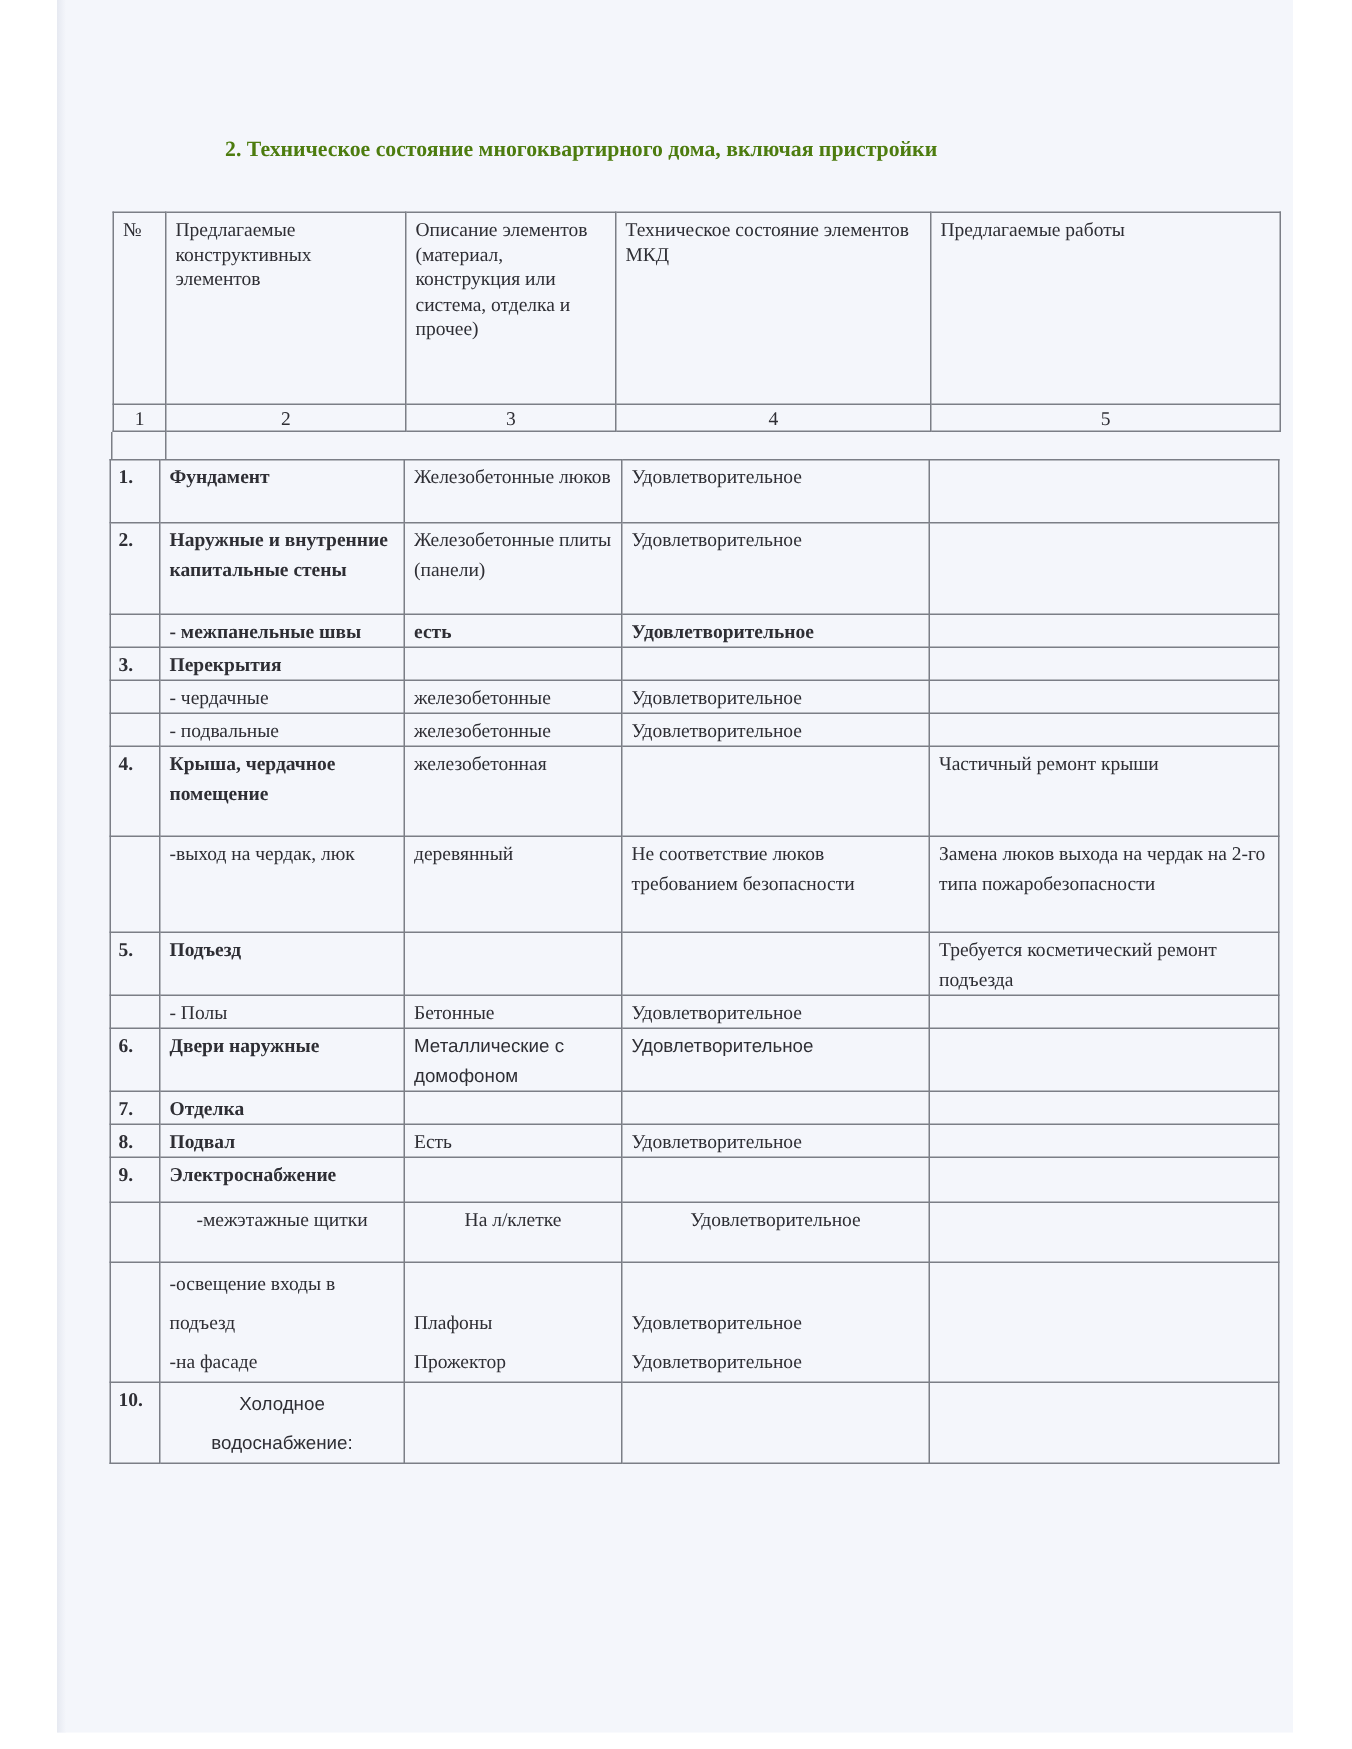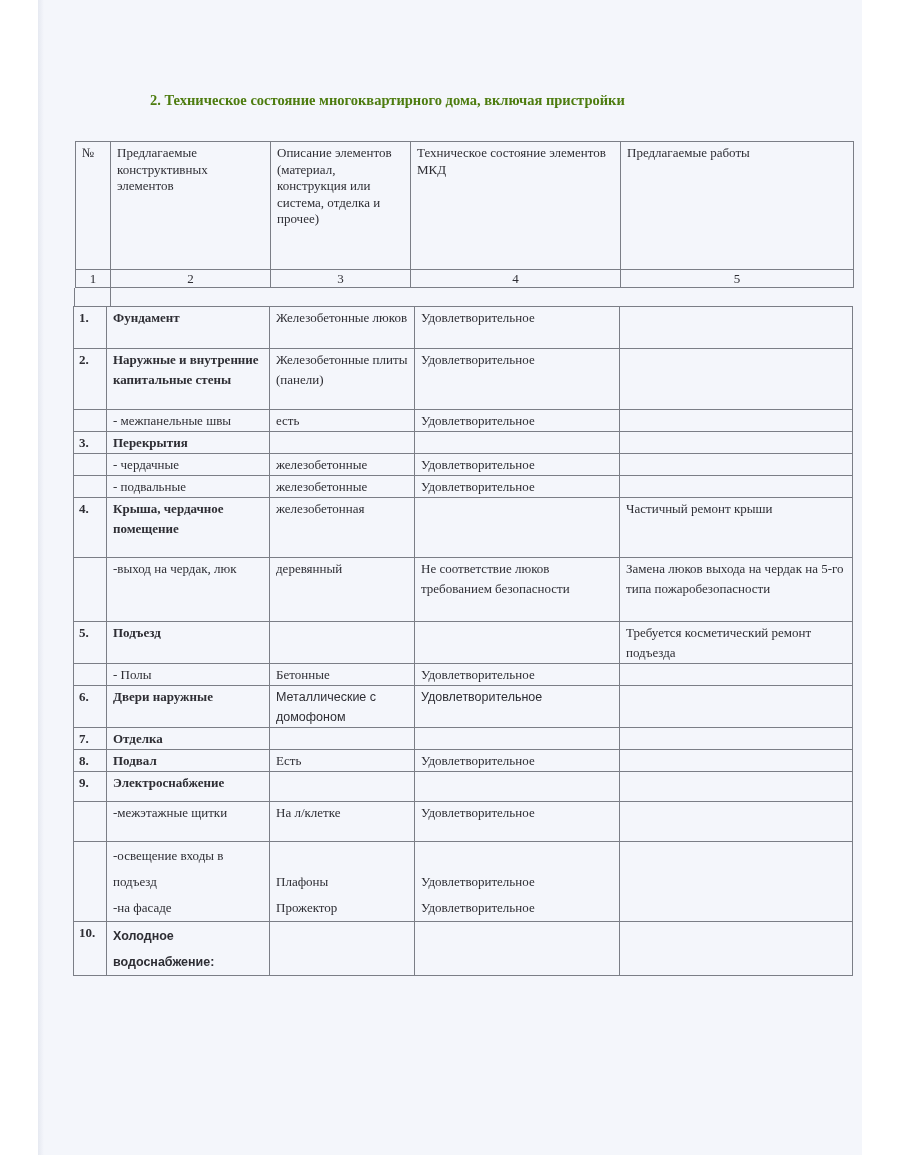--- a/index.html
+++ b/index.html
@@ -23,21 +23,21 @@
 
   .gap { position: absolute; left: 74px; top: 288px; width: 35px; height: 18px;
          border-left: 1px solid #7b7e86; border-right: 1px solid #7b7e86; }
 
   #body-table { left: 73px; top: 306px; width: 779px; }
   .num { font-weight: bold; padding-left: 5px !important; }
   .bold { font-weight: bold; }
   .ml { display: block; }
   .sub { line-height: 26px !important; }
   .sans { font-family: "Liberation Sans", "DejaVu Sans", sans-serif; font-size: 12.5px !important; }
-  .narrowbold { font-family: "Liberation Sans", sans-serif; font-weight: bold; font-size: 12.5px !important; line-height: 26px !important; }
+  .narrowbold { font-family: "Liberation Sans", sans-serif; font-weight: normal; font-size: 12.5px !important; line-height: 26px !important; text-align: center; }
 </style>
 </head>
 <body>
 
 <div class="page"></div>
 <div class="page-shadow"></div>
 
 <div class="title">2. Техническое состояние многоквартирного дома, включая пристройки</div>
 
 <table id="header-table" class="tbl">
@@ -84,21 +84,21 @@
         <td>Удовлетворительное</td>
         <td></td>
       </tr>
       <tr style="height: 61px;">
         <td class="num">2.</td>
         <td class="bold" style="line-height: 20px;">Наружные и внутренние капитальные стены</td>
         <td>Железобетонные плиты (панели)</td>
         <td>Удовлетворительное</td>
         <td></td>
       </tr>
-      <tr style="height: 18px;">
+      <tr style="height: 18px; font-weight: bold;">
         <td class="num"></td>
         <td>- межпанельные швы</td>
         <td>есть</td>
         <td>Удовлетворительное</td>
         <td></td>
       </tr>
       <tr style="height: 20px;">
         <td class="num">3.</td>
         <td class="bold">Перекрытия</td>
         <td></td>
@@ -124,21 +124,21 @@
         <td class="bold">Крыша, чердачное помещение</td>
         <td>железобетонная</td>
         <td></td>
         <td>Частичный ремонт крыши</td>
       </tr>
       <tr style="height: 64px; margin-top: 33px;">
         <td class="num"></td>
         <td>-выход на чердак, люк</td>
         <td>деревянный</td>
         <td>Не соответствие люков требованием безопасности</td>
-        <td style="line-height: 20px;">Замена люков выхода на чердак на 5-го типа пожаробезопасности</td>
+        <td style="line-height: 20px;">Замена люков выхода на чердак на 2-го типа пожаробезопасности</td>
       </tr>
       <tr style="height: 42px;">
         <td class="num">5.</td>
         <td class="bold">Подъезд</td>
         <td></td>
         <td></td>
         <td style="line-height: 20px;">Требуется косметический ремонт подъезда</td>
       </tr>
       <tr style="height: 20px;">
         <td class="num"></td>
@@ -168,21 +168,21 @@
         <td>Удовлетворительное</td>
         <td></td>
       </tr>
       <tr style="height: 30px;">
         <td class="num">9.</td>
         <td class="bold">Электроснабжение</td>
         <td></td>
         <td></td>
         <td></td>
       </tr>
-      <tr style="height: 40px;">
+      <tr style="height: 40px; text-align: center;">
         <td class="num"></td>
         <td>-межэтажные щитки</td>
         <td>На л/клетке</td>
         <td>Удовлетворительное</td>
         <td></td>
       </tr>
       <tr style="height: 80px;">
         <td class="num"></td>
         <td class="sub">
           <span class="ml">-освещение входы в</span>

